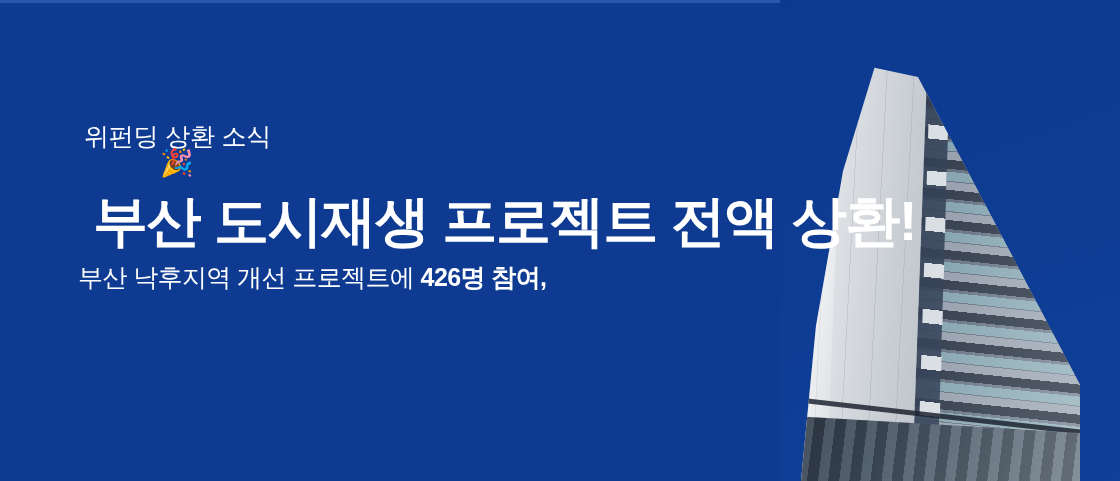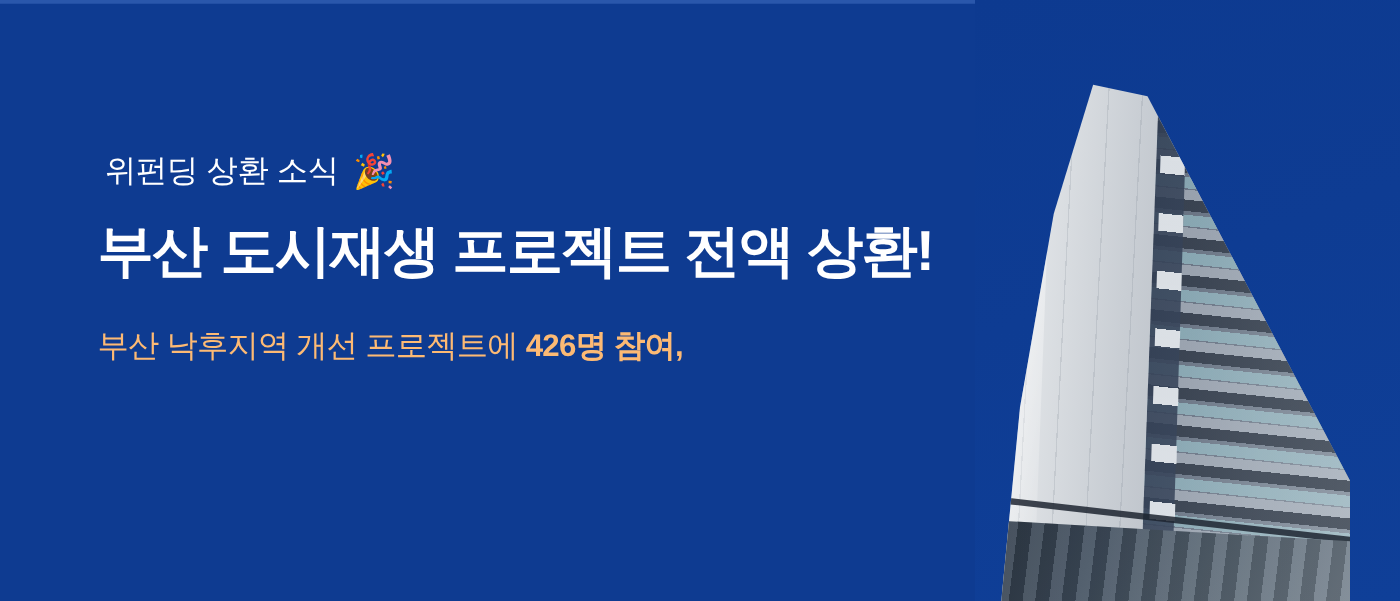--- a/index.html
+++ b/index.html
@@ -192,52 +192,53 @@
     width: 700px;
     height: 100%;
   }
 
   .eyebrow {
     position: absolute;
     top: 124px;
     left: 6px;
     display: flex;
     align-items: center;
-    gap: 12px;
+    gap: 1px;
     color: #ffffff;
     font-size: 25px;
     font-weight: 500;
     letter-spacing: -0.2px;
     line-height: 1;
     white-space: nowrap;
+    flex-direction: column;
   }
   .eyebrow .emoji {
     font-size: 27px;
     line-height: 1;
   }
 
   .headline {
     position: absolute;
     top: 176px;
     left: 0;
-    margin: 0;
+    margin: 15px;
     color: #ffffff;
-    font-size: 45px;
+    font-size: 55px;
     font-weight: 700;
     letter-spacing: -1.4px;
     line-height: 1.12;
     white-space: nowrap;
   }
 
   .subcopy {
     position: absolute;
     top: 258px;
     left: 0;
     margin: 0;
-    color: #fdba74;
+    color: #ffffff;
     font-size: 25px;
     font-weight: 400;
     letter-spacing: -0.6px;
     line-height: 1.56;
     white-space: nowrap;
   }
   .subcopy .strong {
     font-weight: 700;
   }
   .subcopy .line {

